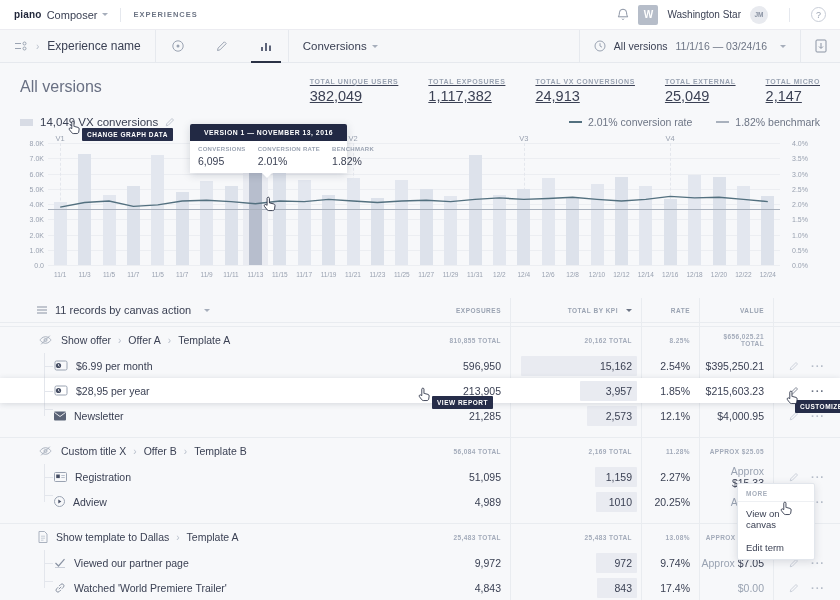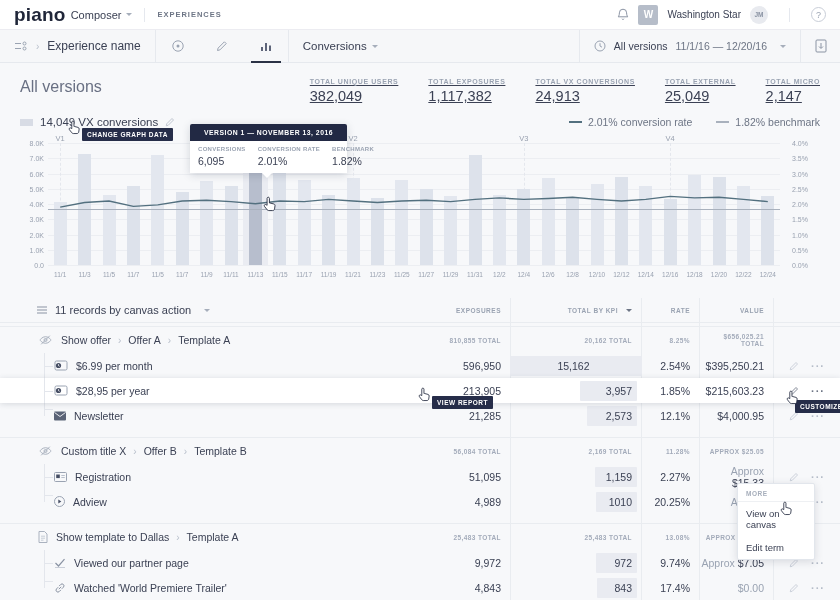--- a/index.html
+++ b/index.html
@@ -2,21 +2,21 @@
 <html><head>
 <meta charset="utf-8">
 <style>
   * { margin:0; padding:0; box-sizing:border-box; }
   html,body { width:840px; height:600px; overflow:hidden; }
   body { font-family:"Liberation Sans", sans-serif; background:#f7f8fa; color:#3b4154; }
   svg { display:block; }
 
   
   .topbar { height:30px; background:#fff; border-bottom:1px solid #ececf1; display:flex; align-items:center; padding:0 14px; }
-  .brand { font-size:19px; font-weight:700; letter-spacing:.2px; color:#1f2538; }
+  .brand { font-size:10px; font-weight:700; letter-spacing:.2px; color:#1f2538; }
   .product { font-size:11px; color:#3b4154; margin-left:5px; }
   .caret { width:0; height:0; border:3px solid transparent; border-top-color:#a6aebb; margin-left:5px; margin-top:3px; display:inline-block; }
   .vdiv { width:1px; height:14px; background:#e5e8ee; margin:0 12px; }
   .navitem { font-size:7.5px; letter-spacing:1px; color:#6d7585; font-weight:700; }
   .tb-right { margin-left:auto; display:flex; align-items:center; gap:9px; }
   .avatar-sq { width:20px; height:20px; background:#b6bdc9; border-radius:2px; color:#fff; font-size:10px; font-weight:700; display:flex; align-items:center; justify-content:center; }
   .username { font-size:10px; color:#3b4154; }
   .avatar-c { width:18px; height:18px; border-radius:50%; background:#e8eaef; color:#8a93a3; font-size:6.5px; font-weight:700; display:flex; align-items:center; justify-content:center; }
   .helpbtn { width:15px; height:15px; border-radius:50%; border:1px solid #c9ced8; color:#9aa3b2; font-size:9px; display:flex; align-items:center; justify-content:center; }
 
@@ -175,21 +175,21 @@
   </div>
   <div class="tool-right">
     <div class="versions-box">
       <span>
         <svg width="12" height="12" viewBox="0 0 12 12">
             <circle cx="6" cy="6" r="5" fill="none" stroke="#9aa3b2"></circle>
             <path d="M6 3.2V6l2 1.2" fill="none" stroke="#9aa3b2"></path>
           </svg>
       </span>
       <span class="versions-label">All versions</span>
-      <span class="daterange">11/1/16 — 12/20/16</span>
+      <span class="daterange">11/1/16 — 03/24/16</span>
       <span class="caret"></span>
     </div>
     <div class="export-box">
       <svg width="12" height="14" viewBox="0 0 12 14">
           <rect x="1" y="1" width="10" height="12" rx="1" fill="none" stroke="#8a93a3"></rect>
           <path d="M6 4v5M4 7.5L6 9.5l2-2" fill="none" stroke="#8a93a3"></path>
         </svg>
     </div>
   </div>
 </div>
@@ -447,21 +447,21 @@
           <span class="row-icon">
             <svg width="14" height="11" viewBox="0 0 14 11">
                 <rect x="1" y="1" width="12" height="9" rx="1.5" fill="none" stroke="#9aa3b2"></rect>
                 <circle cx="4.5" cy="5.5" r="2.6" fill="#454d63"></circle>
                 <path d="M4.5 4.2v1.5l1.1.6" fill="none" stroke="#fff" stroke-width=".8"></path>
               </svg>
           </span>
           <span>$6.99 per month</span>
         </div>
         <div class="num-cell">596,950</div>
-        <div class="kpi-cell"><span class="kpi-pill" style="width: 132px; text-align: center;">15,162</span></div>
+        <div class="kpi-cell"><span class="kpi-pill" style="width: 116px;">15,162</span></div>
         <div class="num-cell">2.54%</div>
         <div class="num-cell">$395,250.21</div>
         <div class="act-cell">
           <span>
               <svg width="10" height="10" viewBox="0 0 12 12">
                 <path d="M1.5 10.5l.6-2.4 6.3-6.3 1.8 1.8-6.3 6.3z" fill="none" stroke="currentColor"></path>
               </svg>
             </span>
           <span class="dots">···</span>
         </div>

